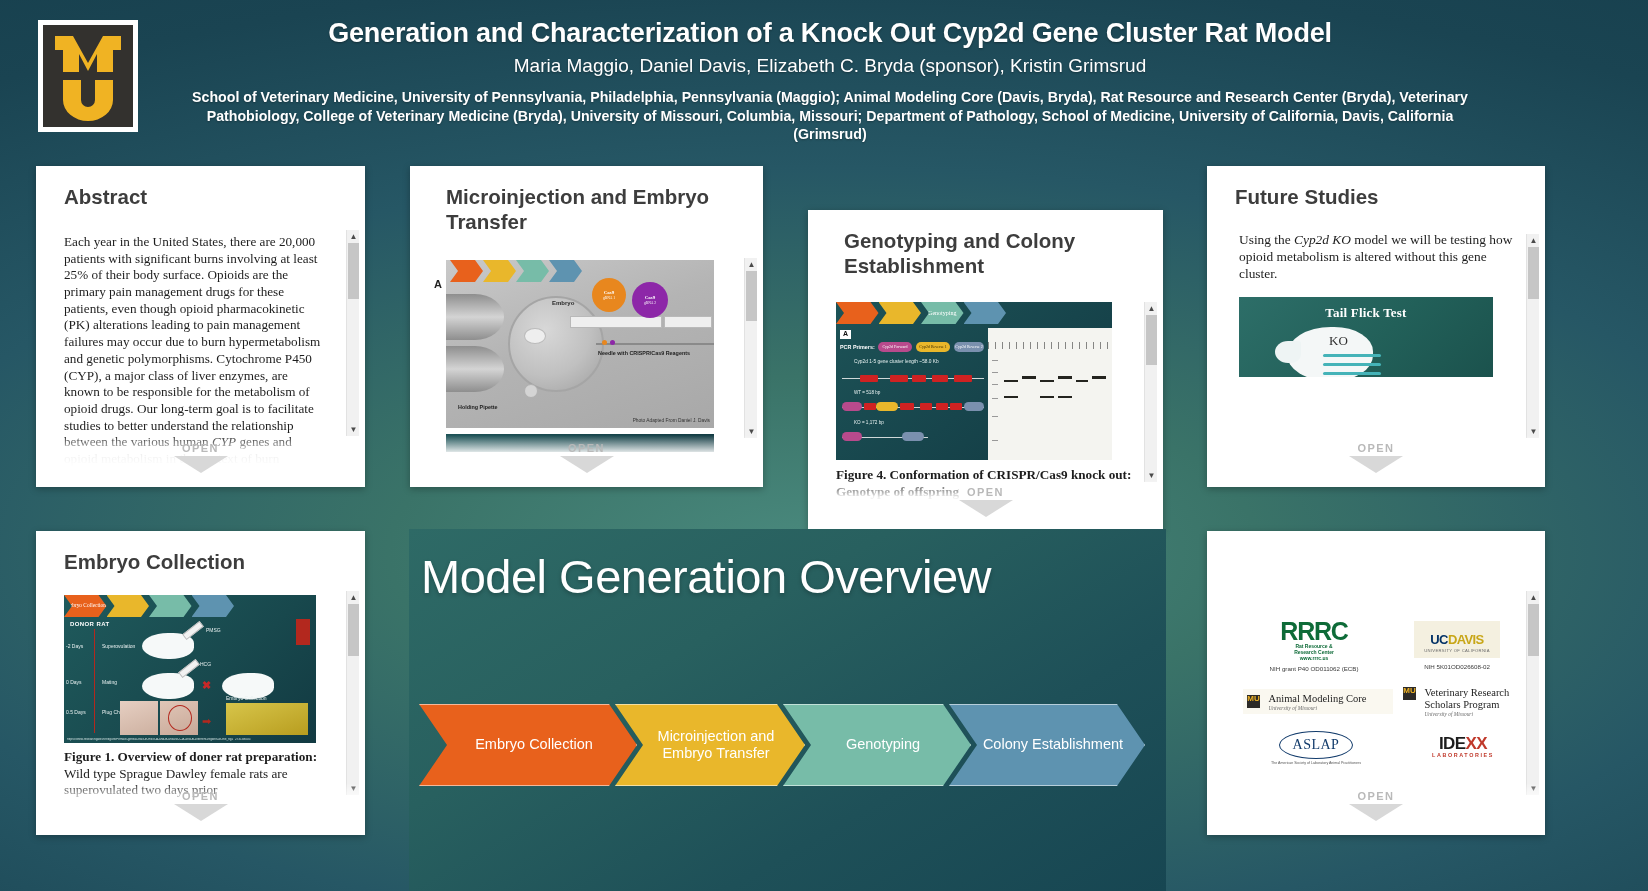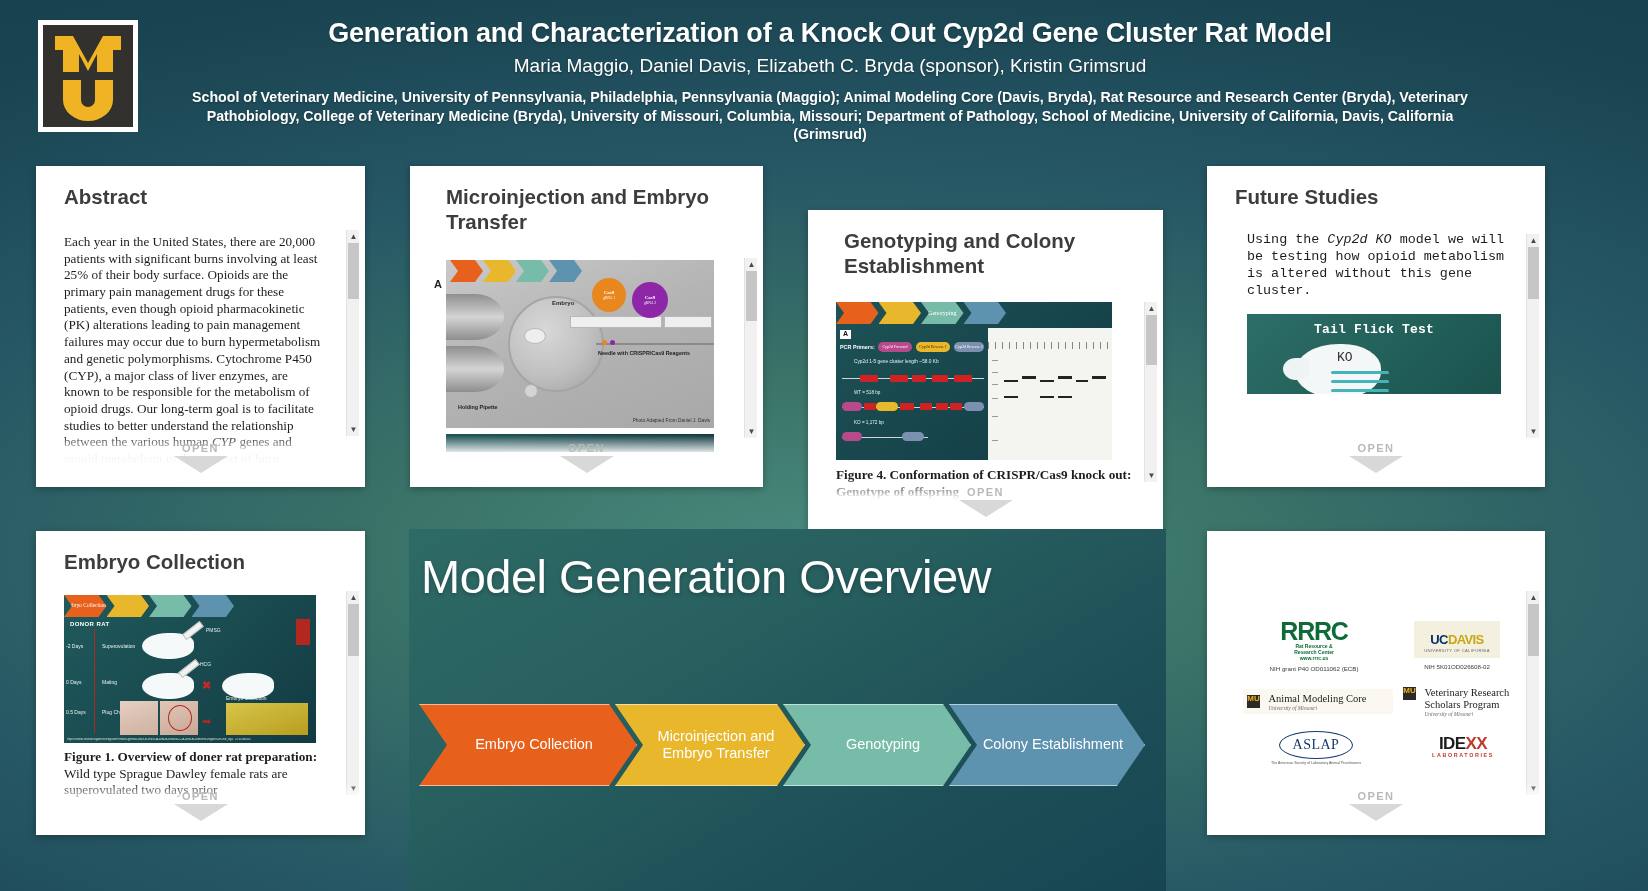--- a/index.html
+++ b/index.html
@@ -394,21 +394,21 @@
       <div class="dn">▼</div>
     </div>
     <div class="open-aff">
       <div class="lbl">OPEN</div>
       <div class="chev"></div>
     </div>
   </div>
 
   <div class="panel" style="left:1207px; top:166px; width:338px; height:321px;">
     <div class="panel-head" style="padding-left:28px;">Future Studies</div>
-    <div class="panel-body" style="top:66px; bottom:16px; padding:0 26px 0 40px; font-size:13.4px;font-family:Liberation Mono, monospace;">
+    <div class="panel-body" style="top:66px; bottom:16px; padding:0 26px 0 32px; font-size:13.4px;">
       <p><span>Using the </span><i>Cyp2d KO</i><span> model we will be testing how opioid metabolism is altered without this gene cluster.</span></p>
 
       <div class="fig fig-tail" style="width:254px; height:80px; margin-top:14px;">
         <div class="tf-title">Tail Flick Test</div>
         <div class="rat-blob" style="left:48px; top:30px; width:86px; height:54px;"></div>
         <div style="position:absolute; left:36px; top:44px; width:26px; height:22px; background:#eef4f4; border-radius:50% 10% 40% 50%;"></div>
         <div class="tf-ko" style="left:90px; top:36px;">KO</div>
         <div class="tf-bar" style="left:84px; top:57px; width:58px;"></div>
         <div class="tf-bar" style="left:84px; top:66px; width:58px;"></div>
         <div class="tf-bar" style="left:84px; top:75px; width:58px;"></div>

